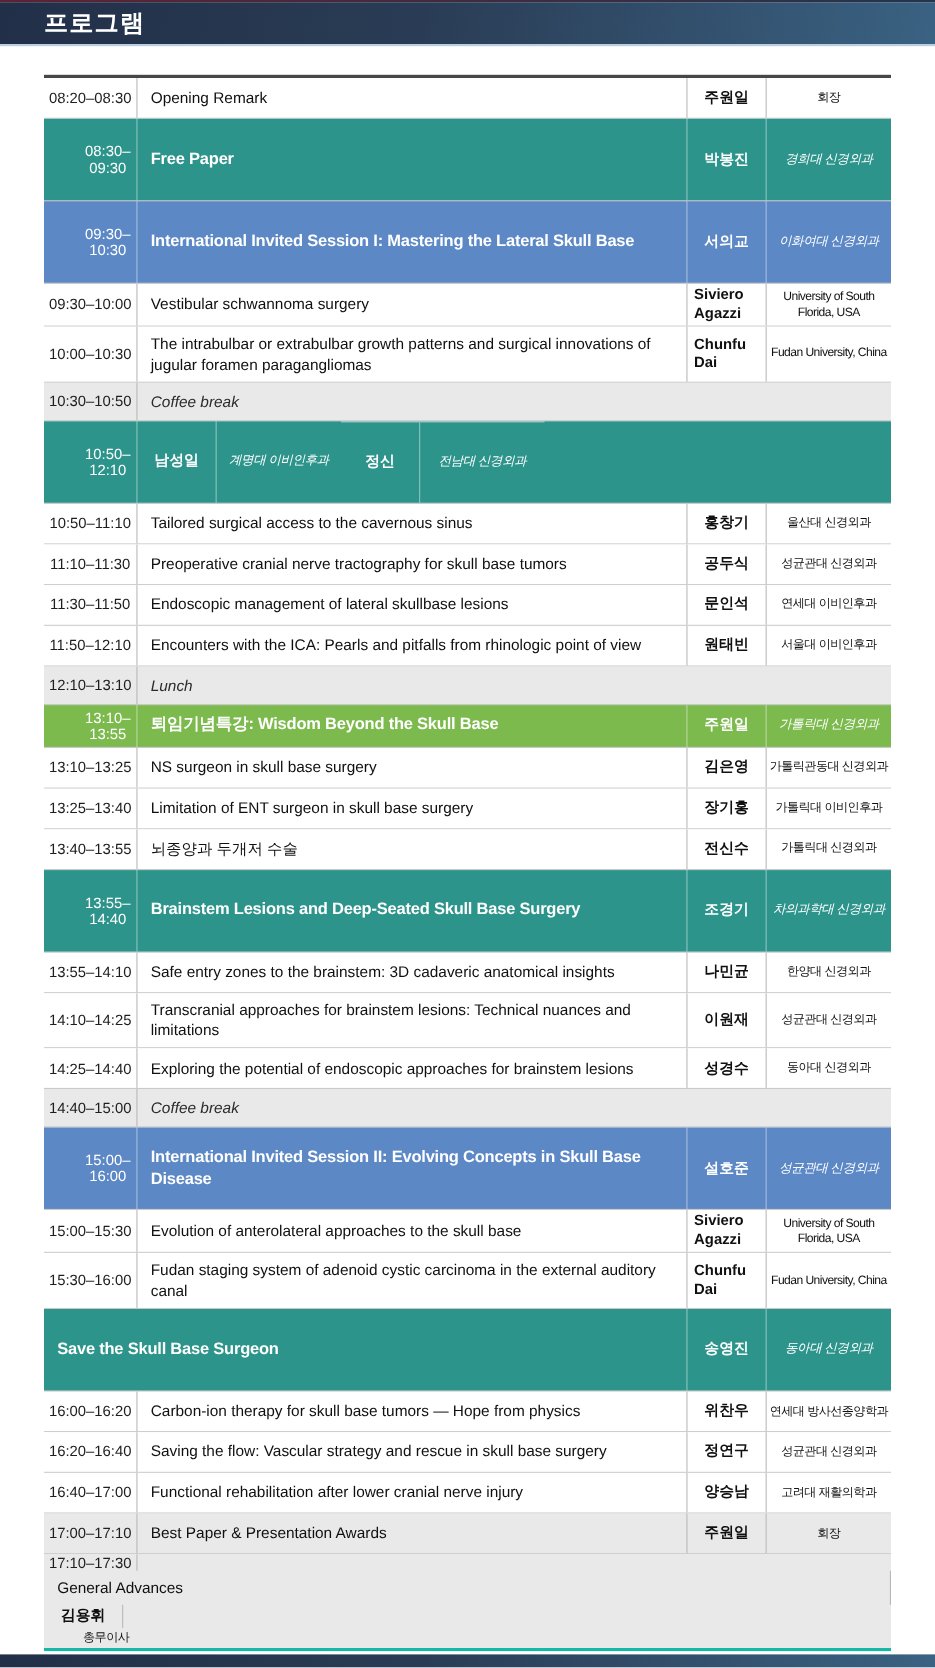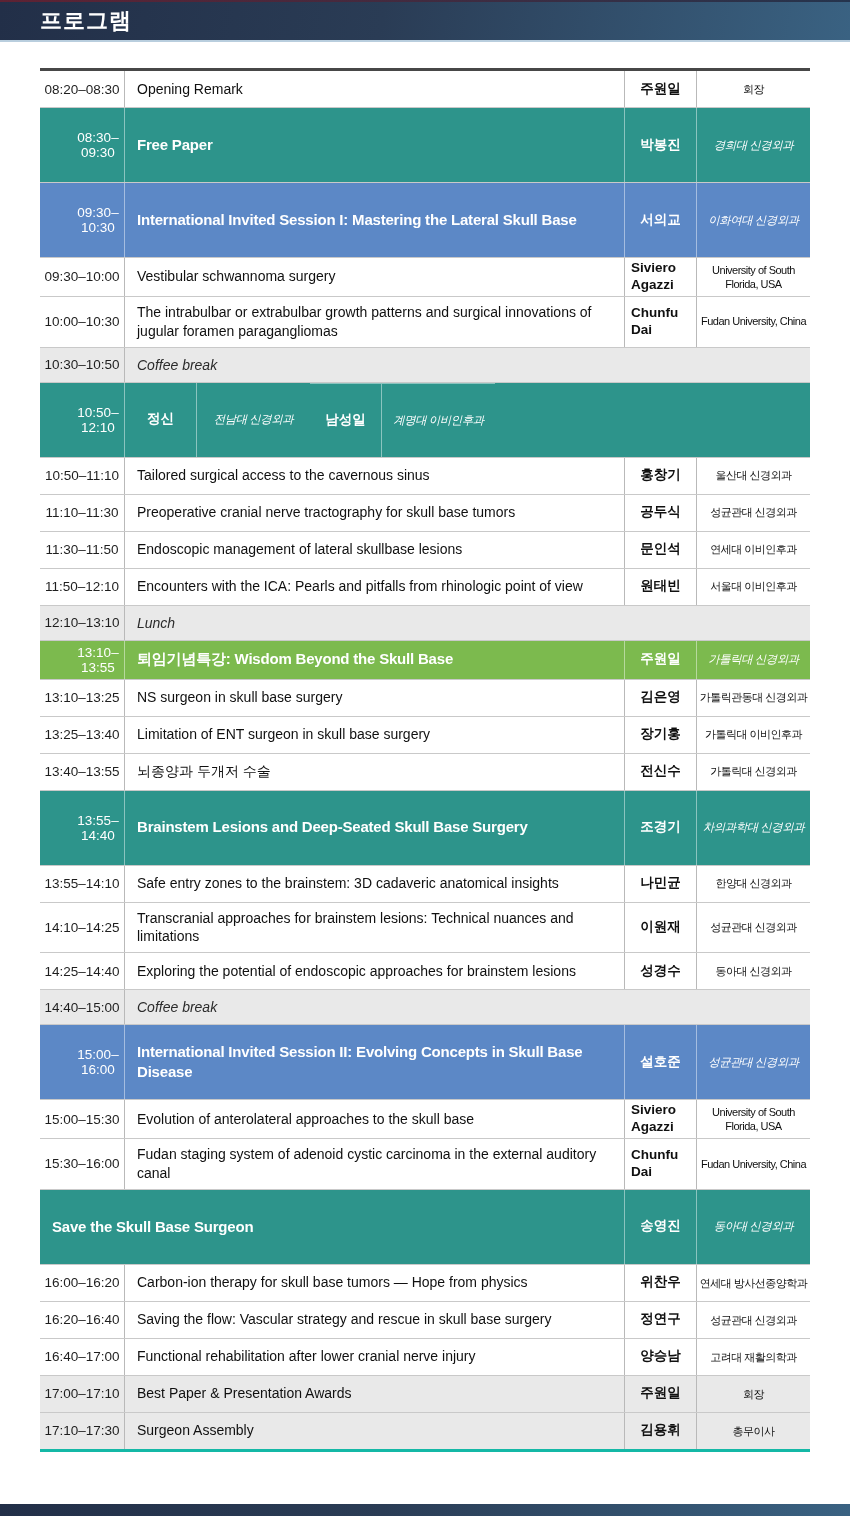--- a/index.html
+++ b/index.html
@@ -15,21 +15,21 @@
     background:linear-gradient(100deg,#222f48 0%,#2a3c55 45%,#3a6282 100%);
     border-bottom:2px solid #b9cede;
   }
   .header .title{color:#fff;font-weight:bold;font-size:22px;letter-spacing:1px;}
   
   .program{
     position:absolute;left:40px;top:68px;width:770px;
     border-top:3px solid #474747;border-bottom:3px solid #14b8a6;
   }
   .row{display:flex;background:#fff;border-bottom:1px solid #c9c9c9;align-items:stretch;}
-  .row:last-child{border-bottom:none;}
+  .row:last-child{border-bottom:none;flex-direction:column;}
   .c{display:flex;align-items:center;box-sizing:border-box;}
   .c-time{
     width:85px;flex:none;justify-content:center;text-align:center;
     font-size:13.5px;color:#1e1e1e;border-right:1px solid #b9b9b9;
   }
   .c-title{
     flex:1;padding:6px 12px;font-size:14px;color:#101010;
     border-right:1px solid #b9b9b9;line-height:1.35;
   }
   .c-name{
@@ -125,26 +125,26 @@
       <div class="c c-affil">Fudan University, China</div>
     </div>
     <div class="row break">
       <div class="c c-time">10:30–10:50</div>
       <div class="c c-break">Coffee break</div>
     </div>
     <div class="row session" style="background-color: rgb(45, 148, 139);">
       <div class="c c-time">10:50–12:10</div>
       <div class="chairs">
         <div class="chair">
+          <div class="c c-name">남성일</div>
+          <div class="c c-affil">계명대 이비인후과</div>
+        </div>
+        <div class="chair">
           <div class="c c-name">정신</div>
           <div class="c c-affil">전남대 신경외과</div>
-        </div>
-        <div class="chair">
-          <div class="c c-name">남성일</div>
-          <div class="c c-affil">계명대 이비인후과</div>
         </div>
       </div>
     </div>
     <div class="row item">
       <div class="c c-time">10:50–11:10</div>
       <div class="c c-title">Tailored surgical access to the cavernous sinus</div>
       <div class="c c-name">홍창기</div>
       <div class="c c-affil">울산대 신경외과</div>
     </div>
     <div class="row item">
@@ -291,19 +291,19 @@
       <div class="c c-affil">고려대 재활의학과</div>
     </div>
     <div class="row item gray">
       <div class="c c-time">17:00–17:10</div>
       <div class="c c-title">Best Paper &amp; Presentation Awards</div>
       <div class="c c-name">주원일</div>
       <div class="c c-affil">회장</div>
     </div>
     <div class="row item gray">
       <div class="c c-time">17:10–17:30</div>
-      <div class="c c-title">Surgeon Assembly</div>
+      <div class="c c-title">General Advances</div>
       <div class="c c-name">김용휘</div>
       <div class="c c-affil">총무이사</div>
     </div>
   </div>
 
 <div class="footer"></div>
 
 </body></html>

